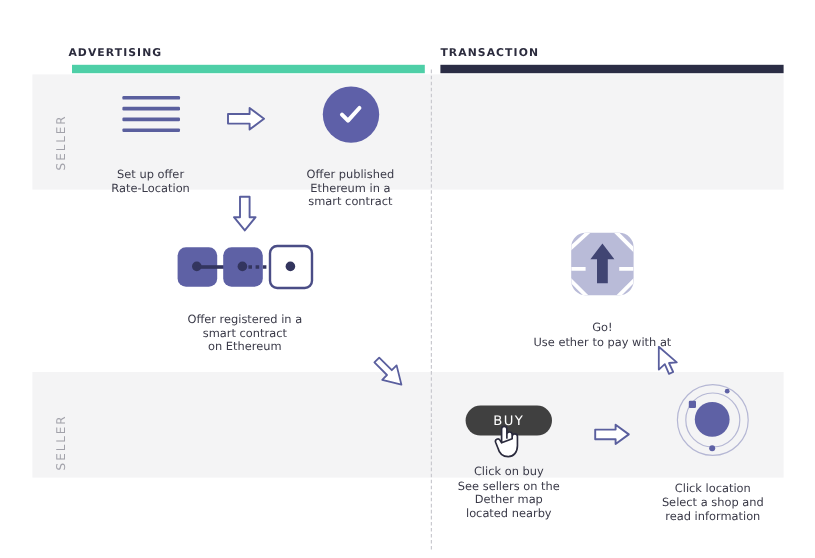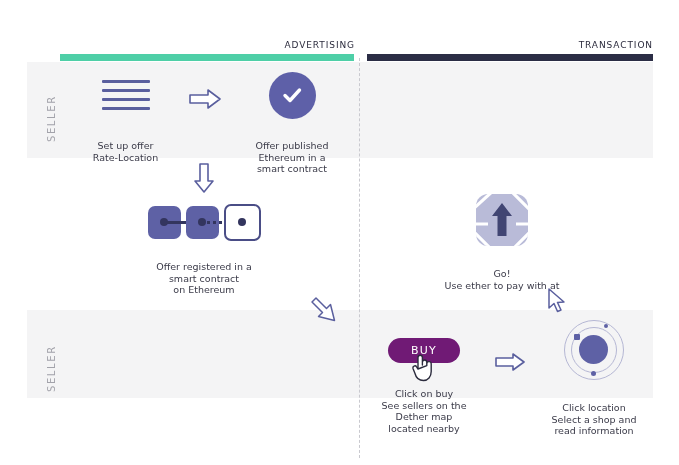--- a/index.html
+++ b/index.html
@@ -15,24 +15,24 @@
     width: 679px;
     height: 465px;
     background: #ffffff;
     overflow: hidden;
   }
 
   
   .col-title {
     position: absolute;
     font-size: 9px;
-    font-weight: normal;
+    font-weight: bold;
     letter-spacing: 0.9px;
     color: #2b2b3d;
-    text-align: right;
+    text-align: left;
     white-space: nowrap;
   }
   #title-advertising { left: 57px;  top: 40px; width: 298px; }
   #title-transaction { left: 367px; top: 40px; width: 286px; }
 
   .col-bar { position: absolute; height: 7px; }
   #bar-advertising { left: 60px;  top: 54px; width: 294px; background: #4ecfa7; }
   #bar-transaction { left: 367px; top: 54px; width: 286px; background: #2b2d45; }
 
   
@@ -146,21 +146,21 @@
     border-radius: 12px;
     background: #b9bbd8;
     position: relative;
     overflow: hidden;
   }
 
   
   .buy-btn {
     width: 72px; height: 25px;
     border-radius: 13px;
-    background: #701a75;
+    background: #404040;
     color: #ffffff;
     font-size: 11px;
     letter-spacing: 1.2px;
     display: flex; align-items: center; justify-content: center;
   }
 
   
   .rings { width: 60px; height: 60px; position: relative; }
   .rings .ring {
     position: absolute; border-radius: 50%;

